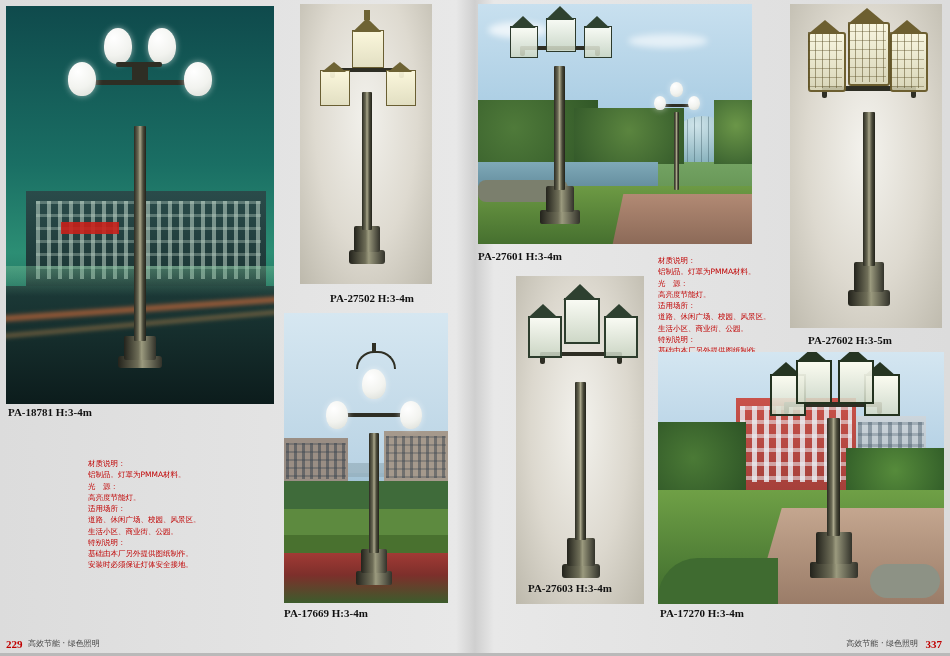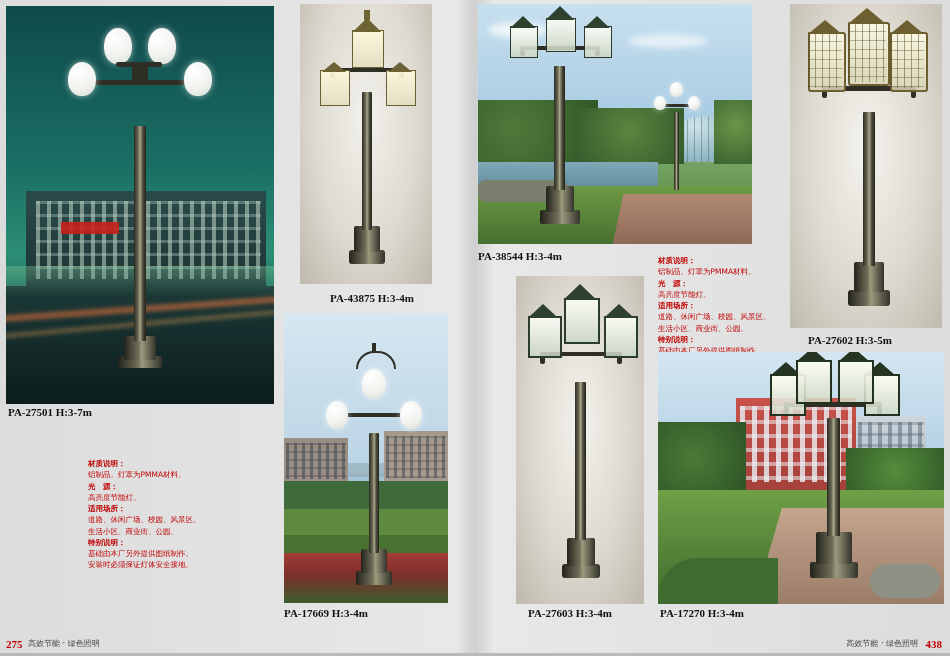--- a/index.html
+++ b/index.html
@@ -22,21 +22,21 @@
     font-family:"Liberation Serif", serif;
   }
   .specblock{
     position:absolute;
     font-size:7.5px;
     line-height:1.5;
     color:#c00000;
     width:125px;
     font-family:"DejaVu Sans", sans-serif;
   }
-  .specblock .hd{font-weight:bold;}
+  .specblock .hd{font-weight:normal;}
   .specblock .body{color:#c00000;}
   .footer-num{
     position:absolute;bottom:6px;
     font-size:11px;font-weight:bold;color:#c00000;
     font-family:"Liberation Serif", serif;
   }
   .footer-txt{
     position:absolute;bottom:7px;
     font-size:8px;color:#444;
     font-family:"DejaVu Sans", sans-serif;
@@ -82,21 +82,21 @@
     <div class="arm" style="left:72px;top:74px;width:124px;height:5px;border-radius:3px;"></div>
     <div class="arm" style="left:72px;top:74px;width:6px;height:16px;"></div>
     <div class="arm" style="left:190px;top:74px;width:6px;height:16px;"></div>
     <div class="globe" style="left:62px;top:56px;width:28px;height:34px;"></div>
     <div class="globe" style="left:178px;top:56px;width:28px;height:34px;"></div>
     <div class="globe" style="left:98px;top:22px;width:28px;height:36px;"></div>
     <div class="globe" style="left:142px;top:22px;width:28px;height:36px;"></div>
     <div class="arm" style="left:110px;top:56px;width:46px;height:5px;"></div>
     <div class="arm" style="left:126px;top:56px;width:16px;height:20px;"></div>
   </div>
-  <div class="caption" style="left:8px;top:406px;">PA-27501 H:3-7m</div>
+  <div class="caption" style="left:8px;top:406px;">PA-18781 H:3-4m</div>
 
   <div class="specblock" style="left:88px;top:458px;">
     <div class="hd">材质说明：</div>
     <div class="body">铝制品。灯罩为PMMA材料。</div>
     <div class="hd">光　源：</div>
     <div class="body">高亮度节能灯。</div>
     <div class="hd">适用场所：</div>
     <div class="body">道路、休闲广场、校园、风景区。</div>
     <div class="body">生活小区、商业街、公园。</div>
     <div class="hd">特别说明：</div>
@@ -113,21 +113,21 @@
     <div class="arm" style="left:99px;top:64px;width:5px;height:10px;"></div>
 
     <div style="position:absolute;left:20px;top:66px;width:28px;height:34px;background:linear-gradient(to bottom,rgba(252,248,220,.95),rgba(225,222,190,.85));border:1px solid #6a5f33;"></div>
     <div style="position:absolute;left:18px;top:58px;width:32px;height:10px;background:#6e6334;clip-path:polygon(12% 100%,88% 100%,50% 0);"></div>
     <div style="position:absolute;left:86px;top:66px;width:28px;height:34px;background:linear-gradient(to bottom,rgba(252,248,220,.95),rgba(225,222,190,.85));border:1px solid #6a5f33;"></div>
     <div style="position:absolute;left:84px;top:58px;width:32px;height:10px;background:#6e6334;clip-path:polygon(12% 100%,88% 100%,50% 0);"></div>
     <div style="position:absolute;left:52px;top:26px;width:30px;height:36px;background:linear-gradient(to bottom,rgba(252,248,220,.95),rgba(225,222,190,.85));border:1px solid #6a5f33;"></div>
     <div style="position:absolute;left:49px;top:14px;width:36px;height:14px;background:#6e6334;clip-path:polygon(10% 100%,90% 100%,50% 0);"></div>
     <div style="position:absolute;left:64px;top:6px;width:6px;height:10px;background:#6e6334;"></div>
   </div>
-  <div class="caption" style="left:330px;top:292px;">PA-43875 H:3-4m</div>
+  <div class="caption" style="left:330px;top:292px;">PA-27502 H:3-4m</div>
 
   <div class="photo" style="left:284px;top:313px;width:164px;height:290px;background:linear-gradient(to bottom,#cfe2ee 0%,#bcd6e6 45%,#9fc0d4 60%,#6a8f54 62%,#3f6a33 100%);">
     <div style="position:absolute;left:0;top:0;width:164px;height:160px;background:linear-gradient(to bottom,#d6e7f1,#b9d3e4);"></div>
     <div style="position:absolute;left:0;top:150px;width:164px;height:14px;background:#8fa9b4;opacity:.6;"></div>
 
     <div style="position:absolute;left:0;top:125px;width:64px;height:46px;background:#9a8e84;"></div>
     <div style="position:absolute;left:2px;top:130px;width:60px;height:36px;
       background:repeating-linear-gradient(to right,rgba(60,70,80,.55) 0 3px,transparent 3px 8px),
                  repeating-linear-gradient(to bottom,rgba(60,70,80,.35) 0 2px,transparent 2px 8px);"></div>
     <div style="position:absolute;left:100px;top:118px;width:64px;height:52px;background:#a5998c;"></div>
@@ -185,21 +185,21 @@
     <div class="arm" style="left:42px;top:42px;width:80px;height:4px;border-radius:2px;"></div>
     <div class="arm" style="left:42px;top:42px;width:5px;height:10px;"></div>
     <div class="arm" style="left:117px;top:42px;width:5px;height:10px;"></div>
     <div style="position:absolute;left:32px;top:22px;width:26px;height:30px;background:linear-gradient(to bottom,rgba(250,252,245,.95),rgba(205,215,195,.85));border:1px solid #2c3a2c;"></div>
     <div style="position:absolute;left:29px;top:12px;width:32px;height:12px;background:#2f4230;clip-path:polygon(10% 100%,90% 100%,50% 0);"></div>
     <div style="position:absolute;left:106px;top:22px;width:26px;height:30px;background:linear-gradient(to bottom,rgba(250,252,245,.95),rgba(205,215,195,.85));border:1px solid #2c3a2c;"></div>
     <div style="position:absolute;left:103px;top:12px;width:32px;height:12px;background:#2f4230;clip-path:polygon(10% 100%,90% 100%,50% 0);"></div>
     <div style="position:absolute;left:68px;top:14px;width:28px;height:32px;background:linear-gradient(to bottom,rgba(250,252,245,.95),rgba(205,215,195,.85));border:1px solid #2c3a2c;"></div>
     <div style="position:absolute;left:64px;top:2px;width:36px;height:14px;background:#2f4230;clip-path:polygon(10% 100%,90% 100%,50% 0);"></div>
   </div>
-  <div class="caption" style="left:478px;top:250px;">PA-38544 H:3-4m</div>
+  <div class="caption" style="left:478px;top:250px;">PA-27601 H:3-4m</div>
 
   <div class="photo" style="left:790px;top:4px;width:152px;height:324px;background:radial-gradient(ellipse at 50% 45%,#f4f3ee 0%,#ddd9cf 55%,#bfbbae 100%);">
     <div class="base" style="left:58px;top:286px;width:42px;height:16px;border-radius:3px;"></div>
     <div class="base" style="left:64px;top:258px;width:30px;height:30px;"></div>
     <div class="pole" style="left:73px;top:108px;width:12px;height:154px;"></div>
     <div class="arm" style="left:32px;top:82px;width:94px;height:5px;border-radius:2px;"></div>
     <div class="arm" style="left:32px;top:82px;width:5px;height:12px;"></div>
     <div class="arm" style="left:121px;top:82px;width:5px;height:12px;"></div>
 
     <div style="position:absolute;left:18px;top:28px;width:34px;height:56px;background:linear-gradient(to bottom,rgba(250,248,225,.95),rgba(215,212,180,.85));border:2px solid #6d5f30;border-radius:3px;"></div>
@@ -234,21 +234,21 @@
     <div class="arm" style="left:24px;top:76px;width:82px;height:4px;border-radius:2px;"></div>
     <div class="arm" style="left:24px;top:76px;width:5px;height:12px;"></div>
     <div class="arm" style="left:101px;top:76px;width:5px;height:12px;"></div>
     <div style="position:absolute;left:12px;top:40px;width:30px;height:38px;background:linear-gradient(to bottom,rgba(250,252,245,.95),rgba(202,214,196,.85));border:2px solid #2d3d2d;"></div>
     <div style="position:absolute;left:8px;top:28px;width:38px;height:14px;background:#2e4030;clip-path:polygon(10% 100%,90% 100%,50% 0);"></div>
     <div style="position:absolute;left:88px;top:40px;width:30px;height:38px;background:linear-gradient(to bottom,rgba(250,252,245,.95),rgba(202,214,196,.85));border:2px solid #2d3d2d;"></div>
     <div style="position:absolute;left:84px;top:28px;width:38px;height:14px;background:#2e4030;clip-path:polygon(10% 100%,90% 100%,50% 0);"></div>
     <div style="position:absolute;left:48px;top:22px;width:32px;height:42px;background:linear-gradient(to bottom,rgba(250,252,245,.95),rgba(202,214,196,.85));border:2px solid #2d3d2d;"></div>
     <div style="position:absolute;left:43px;top:8px;width:42px;height:16px;background:#2e4030;clip-path:polygon(10% 100%,90% 100%,50% 0);"></div>
   </div>
-  <div class="caption" style="left:528px;top:607px;">PA-27603 H:3-4m</div>
+  <div class="caption" style="left:528px;top:582px;">PA-27603 H:3-4m</div>
 
   <div class="photo" style="left:658px;top:352px;width:286px;height:252px;background:linear-gradient(to bottom,#cfe3ef 0%,#b5d3e6 40%,#7fa85a 55%,#4a7a38 100%);">
     <div style="position:absolute;left:0;top:0;width:286px;height:110px;background:linear-gradient(to bottom,#d4e6f1,#b3d0e4);"></div>
 
     <div style="position:absolute;left:78px;top:46px;width:120px;height:92px;background:linear-gradient(to bottom,#c9524a,#a5403a);"></div>
     <div style="position:absolute;left:82px;top:54px;width:112px;height:76px;
       background:repeating-linear-gradient(to right,rgba(235,240,245,.8) 0 5px,transparent 5px 12px),
                  repeating-linear-gradient(to bottom,rgba(235,240,245,.55) 0 4px,transparent 4px 14px);"></div>
     <div style="position:absolute;left:198px;top:64px;width:70px;height:76px;background:linear-gradient(to bottom,#cdd6dc,#a9b5bd);"></div>
     <div style="position:absolute;left:200px;top:70px;width:66px;height:64px;
@@ -274,18 +274,18 @@
     <div style="position:absolute;left:206px;top:22px;width:32px;height:38px;background:linear-gradient(to bottom,rgba(252,252,240,.97),rgba(210,218,200,.85));border:2px solid #23321f;"></div>
     <div style="position:absolute;left:202px;top:10px;width:40px;height:14px;background:#263522;clip-path:polygon(10% 100%,90% 100%,50% 0);"></div>
     <div style="position:absolute;left:138px;top:8px;width:32px;height:40px;background:linear-gradient(to bottom,rgba(252,252,240,.97),rgba(210,218,200,.85));border:2px solid #23321f;"></div>
     <div style="position:absolute;left:134px;top:-4px;width:40px;height:14px;background:#263522;clip-path:polygon(10% 100%,90% 100%,50% 0);"></div>
     <div style="position:absolute;left:180px;top:8px;width:32px;height:40px;background:linear-gradient(to bottom,rgba(252,252,240,.97),rgba(210,218,200,.85));border:2px solid #23321f;"></div>
     <div style="position:absolute;left:176px;top:-4px;width:40px;height:14px;background:#263522;clip-path:polygon(10% 100%,90% 100%,50% 0);"></div>
   </div>
   <div class="caption" style="left:660px;top:607px;">PA-17270 H:3-4m</div>
 
   <div class="footer-bar"></div>
-  <div class="footer-num" style="left:6px;">275</div>
+  <div class="footer-num" style="left:6px;">229</div>
   <div class="footer-txt" style="left:28px;">高效节能 · 绿色照明</div>
-  <div class="footer-num" style="right:8px;">438</div>
+  <div class="footer-num" style="right:8px;">337</div>
   <div class="footer-txt" style="right:32px;">高效节能 · 绿色照明</div>
 
 </div>
 
 </body></html>

